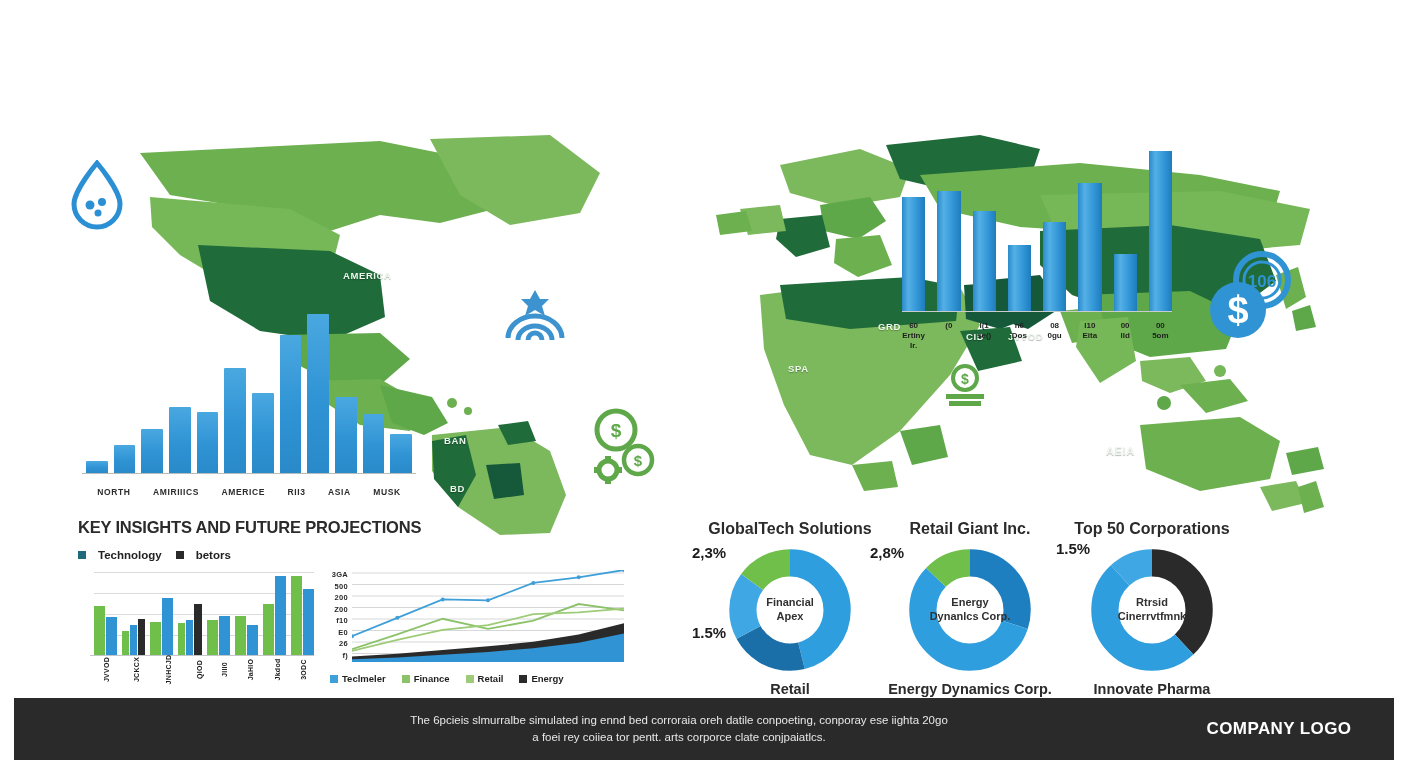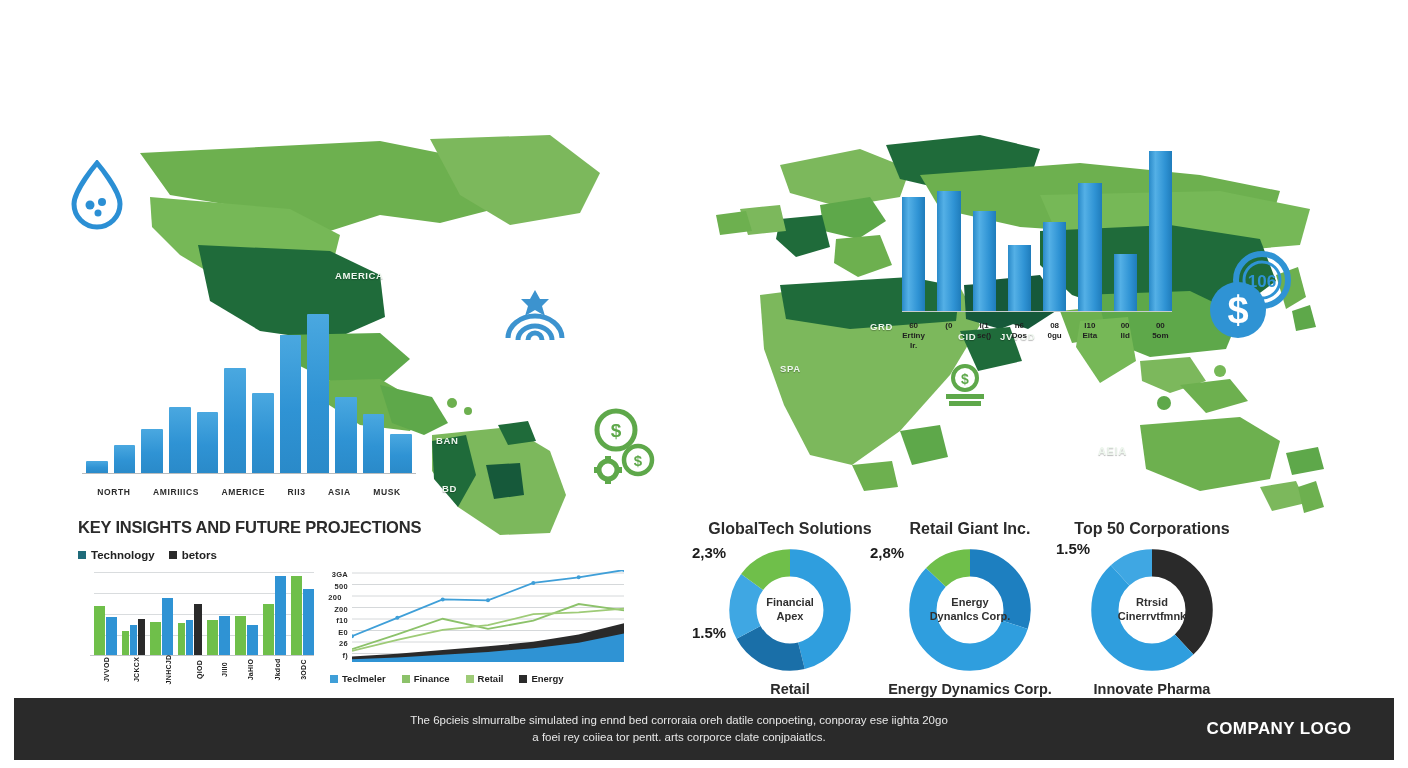--- a/index.html
+++ b/index.html
@@ -27,20 +27,21 @@
     line-height:1.1;margin-top:4px;
   }
 
   
   #map{position:absolute;left:80px;top:135px;width:1248px;height:400px;}
   #map svg{width:100%;height:100%;display:block;}
   .mlabel{
     position:absolute;font-size:9.5px;font-weight:700;color:#eef7ee;
     letter-spacing:.6px;text-shadow:0 1px 1px rgba(0,0,0,.28);
     pointer-events:none;
+    margin-left:8px;
   }
 
   
   #barLeft{position:absolute;left:78px;top:300px;width:340px;height:205px;}
   #barLeft .plot{position:absolute;left:8px;right:6px;top:0;bottom:32px;
     display:flex;align-items:flex-end;gap:6px;}
   #barLeft .bar{flex:1 1 0;background:linear-gradient(180deg,#4aa8e0 0%,#2f93d4 55%,#2a8ac9 100%);
     border-radius:1px 1px 0 0;}
   #barLeft .base{position:absolute;left:4px;right:2px;bottom:31px;height:1.5px;background:#b9bcbe;}
   #barLeft .labels{position:absolute;left:8px;right:6px;bottom:8px;
@@ -55,21 +56,21 @@
   #barRight .base{position:absolute;left:0;right:0;bottom:43px;height:1.5px;background:#c9ccce;}
   #barRight .labels{position:absolute;left:0;right:0;bottom:4px;display:flex;gap:12px;}
   #barRight .labels div{flex:1 1 0;text-align:center;line-height:1.25;}
   #barRight .labels .l1{font-size:8px;font-weight:700;color:#1f1f1f;display:block;}
   #barRight .labels .l2{font-size:8px;font-weight:700;color:#1f1f1f;display:block;}
 
   
   #keyTitle{position:absolute;left:78px;top:518px;font-size:16.5px;font-weight:700;
     color:#2b2b2b;letter-spacing:-.2px;}
   #keyLegend{position:absolute;left:78px;top:549px;display:flex;gap:14px;align-items:center;}
-  #keyLegend .li{display:flex;align-items:center;gap:5px;}
+  #keyLegend .li{display:flex;align-items:center;gap:12px;}
   #keyLegend .sw{width:8px;height:8px;display:inline-block;}
   #keyLegend .tx{font-size:11.5px;font-weight:700;color:#222;}
 
   
   #grouped{position:absolute;left:70px;top:566px;width:248px;height:125px;}
   #grouped .gl{position:absolute;left:24px;right:4px;height:1px;background:#d9dcde;}
   #grouped .gplot{position:absolute;left:24px;right:4px;top:2px;bottom:36px;
     display:flex;align-items:flex-end;gap:5px;}
   #grouped .grp{flex:1 1 0;display:flex;align-items:flex-end;gap:1px;height:100%;}
   #grouped .gb{flex:1 1 0;}
@@ -401,21 +402,21 @@
         <div>
           <span>3ODC</span>
         </div>
       </div>
   </div>
 
   <div id="lineChart">
     <div>
         <div class="yl" style="top: 0px;">3GA</div>
         <div class="yl" style="top: 11.5px;">500</div>
-        <div class="yl" style="top: 23px; text-align: center;">200</div>
+        <div class="yl" style="top: 23px;">200</div>
         <div class="yl" style="top: 34.5px;">Z00</div>
         <div class="yl" style="top: 46px;">f10</div>
         <div class="yl" style="top: 57.5px;">E0</div>
         <div class="yl" style="top: 69px;">26</div>
         <div class="yl" style="top: 80.5px;">f)</div>
       </div>
     <svg viewBox="0 0 272 92" preserveAspectRatio="none" id="lineSvg">
         <line x1="0" x2="272" y1="3" y2="3" stroke="#d5d8da" stroke-width="1"></line>
         <line x1="0" x2="272" y1="14.5" y2="14.5" stroke="#d5d8da" stroke-width="1"></line>
         <line x1="0" x2="272" y1="26" y2="26" stroke="#d5d8da" stroke-width="1"></line>

